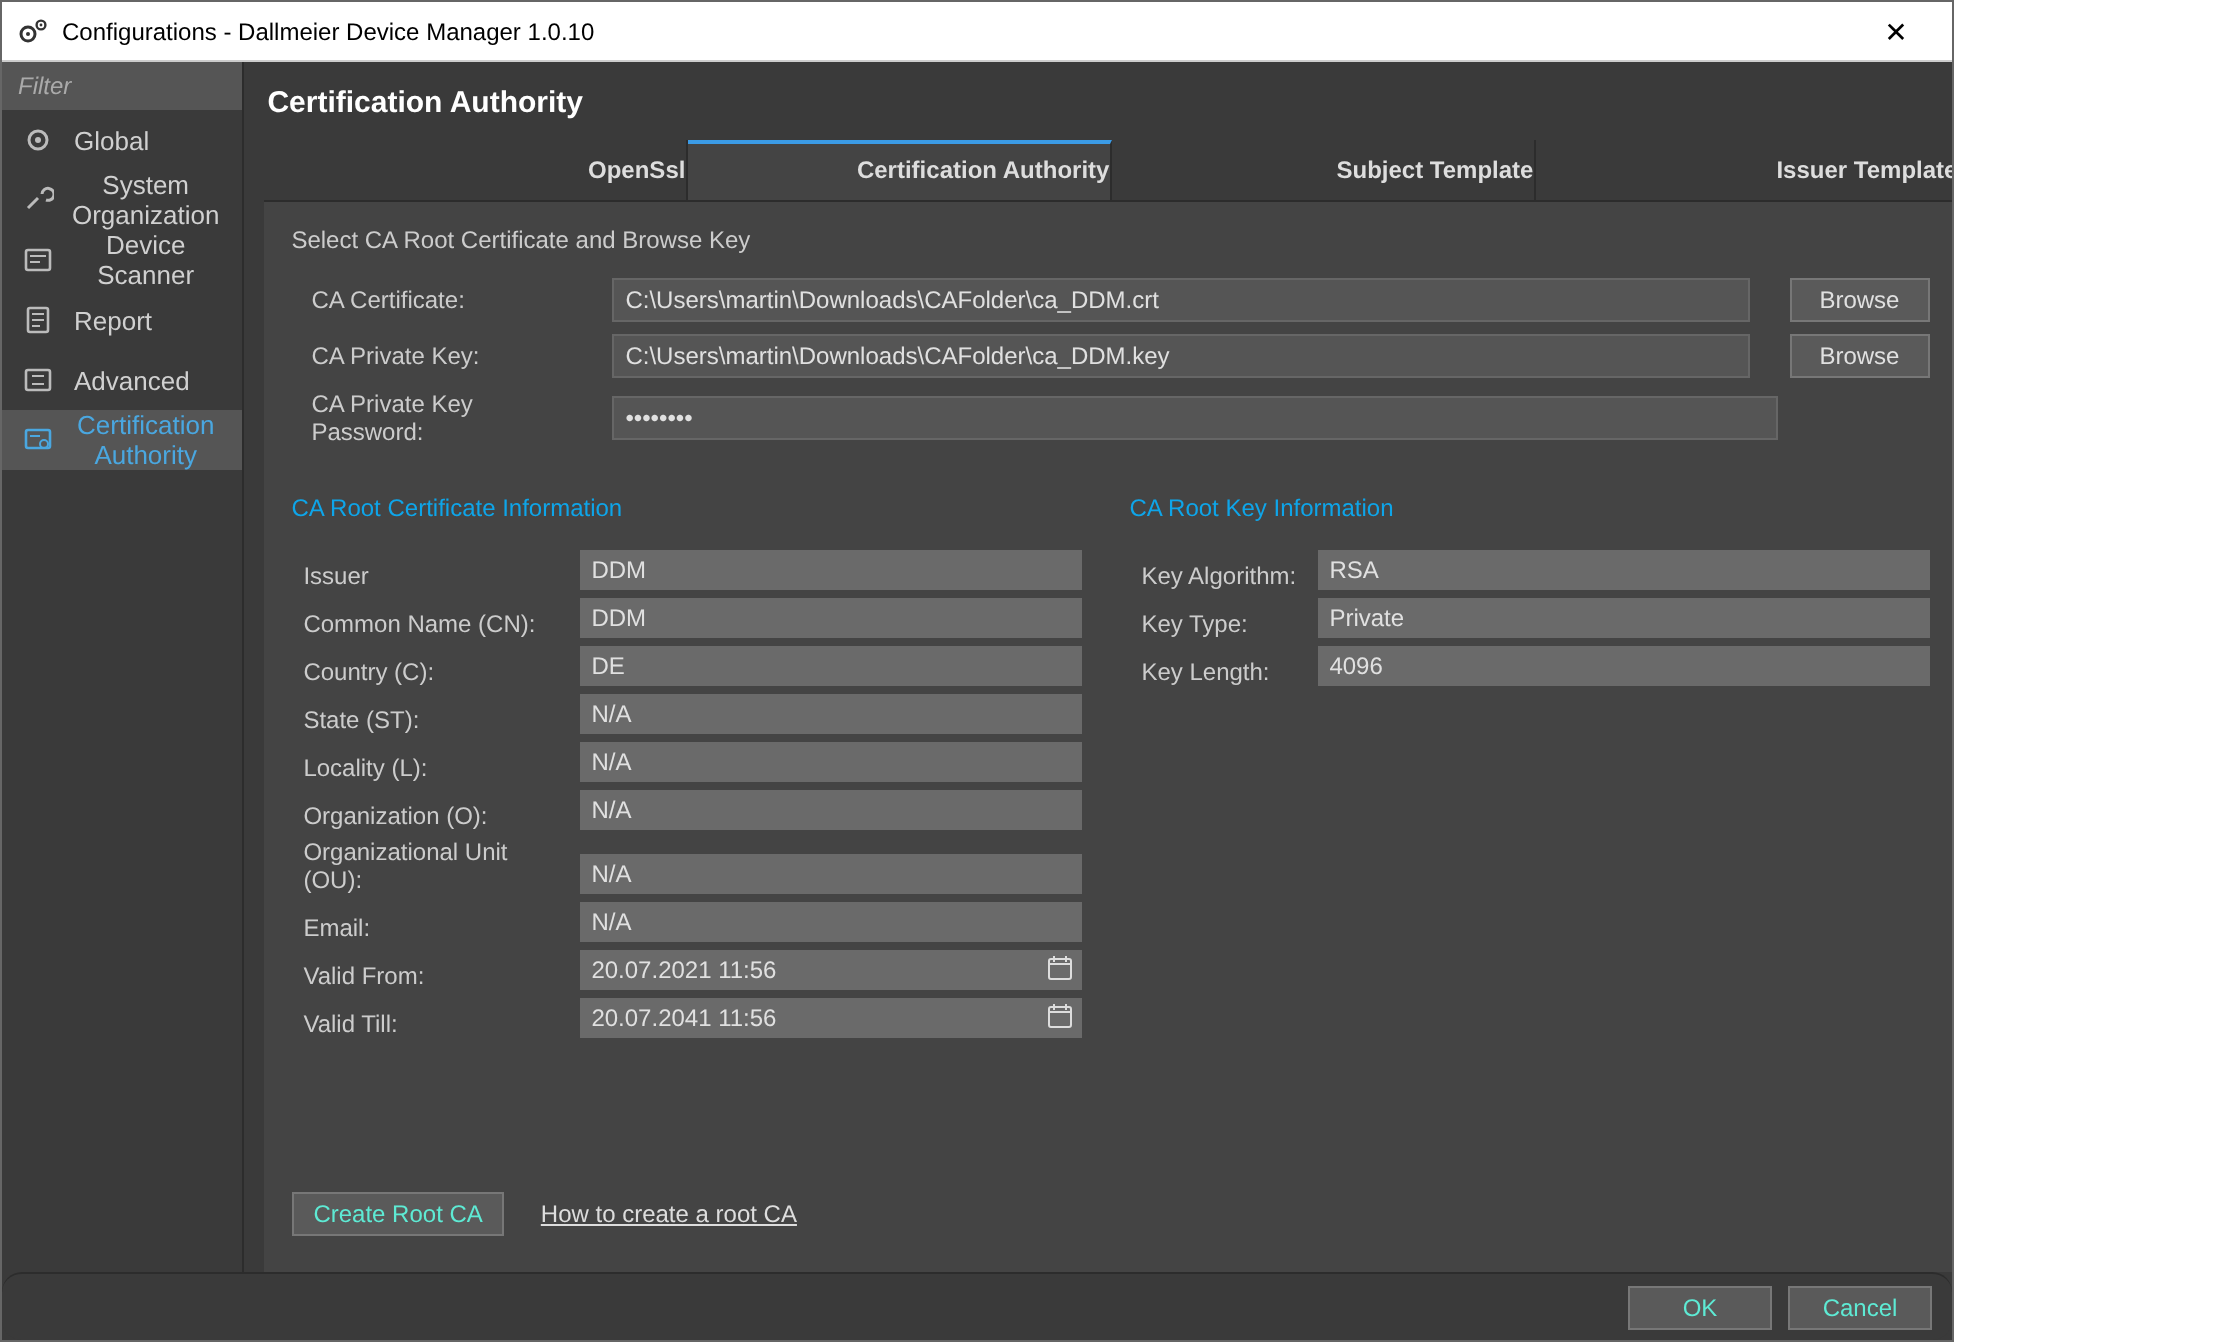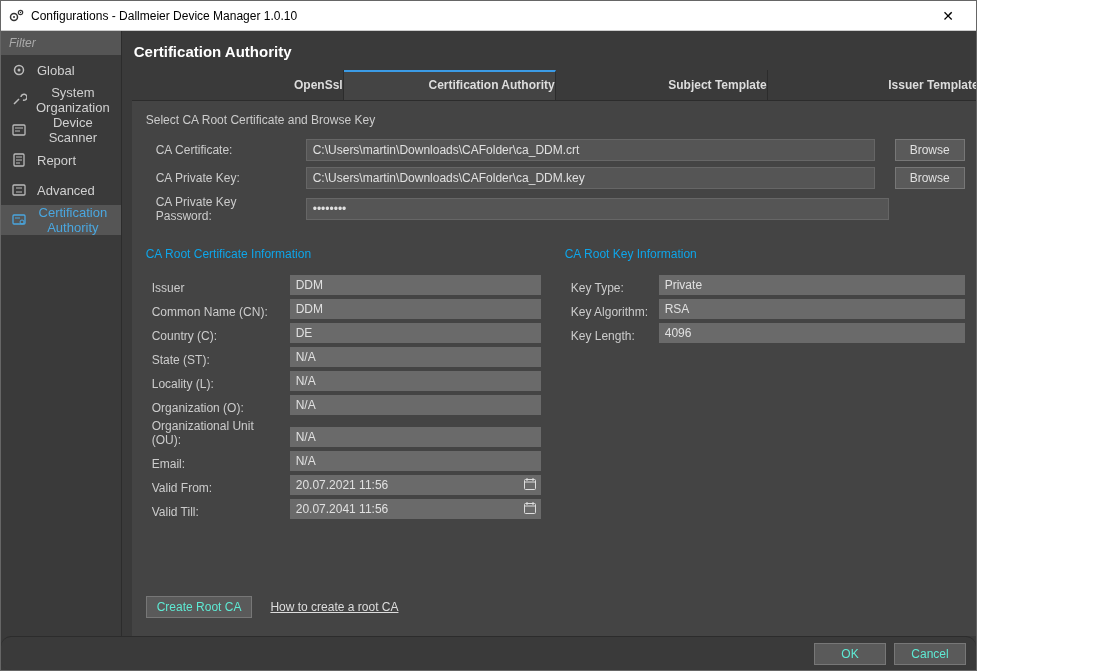--- a/index.html
+++ b/index.html
@@ -224,26 +224,26 @@
                       <line x1="10" y1="1" x2="10" y2="4" stroke="#ddd"></line>
                     </svg>
                 </span>
               </span>
             </div>
           </div>
 
           <div class="info-col right">
             <div class="info-heading">CA Root Key Information</div>
             <div class="info-row">
+              <span class="ilbl short">Key Algorithm:</span>
+              <span class="ival">RSA</span>
+            </div>
+            <div class="info-row">
               <span class="ilbl short">Key Type:</span>
               <span class="ival">Private</span>
-            </div>
-            <div class="info-row">
-              <span class="ilbl short">Key Algorithm:</span>
-              <span class="ival">RSA</span>
             </div>
             <div class="info-row">
               <span class="ilbl short">Key Length:</span>
               <span class="ival">4096</span>
             </div>
           </div>
 
         </div>
 
         <div class="spacer-flex"></div>

